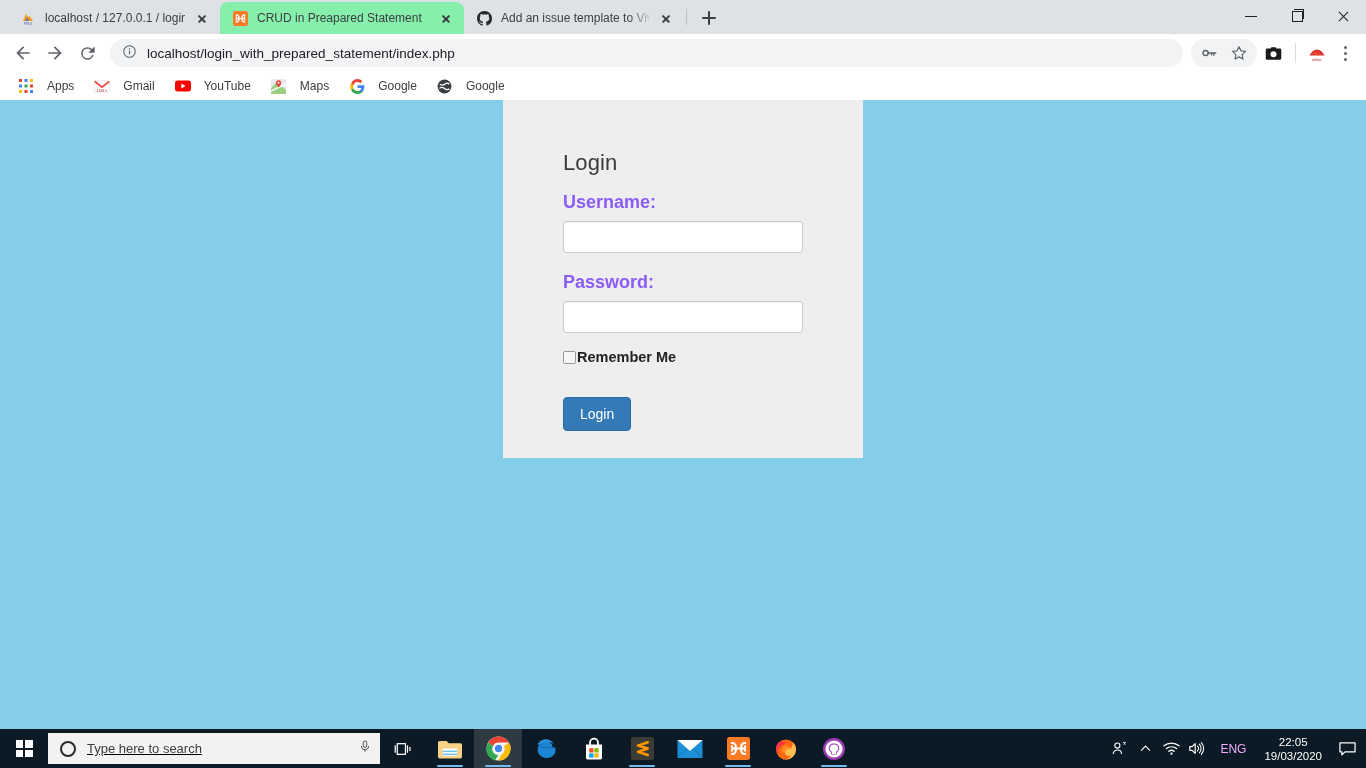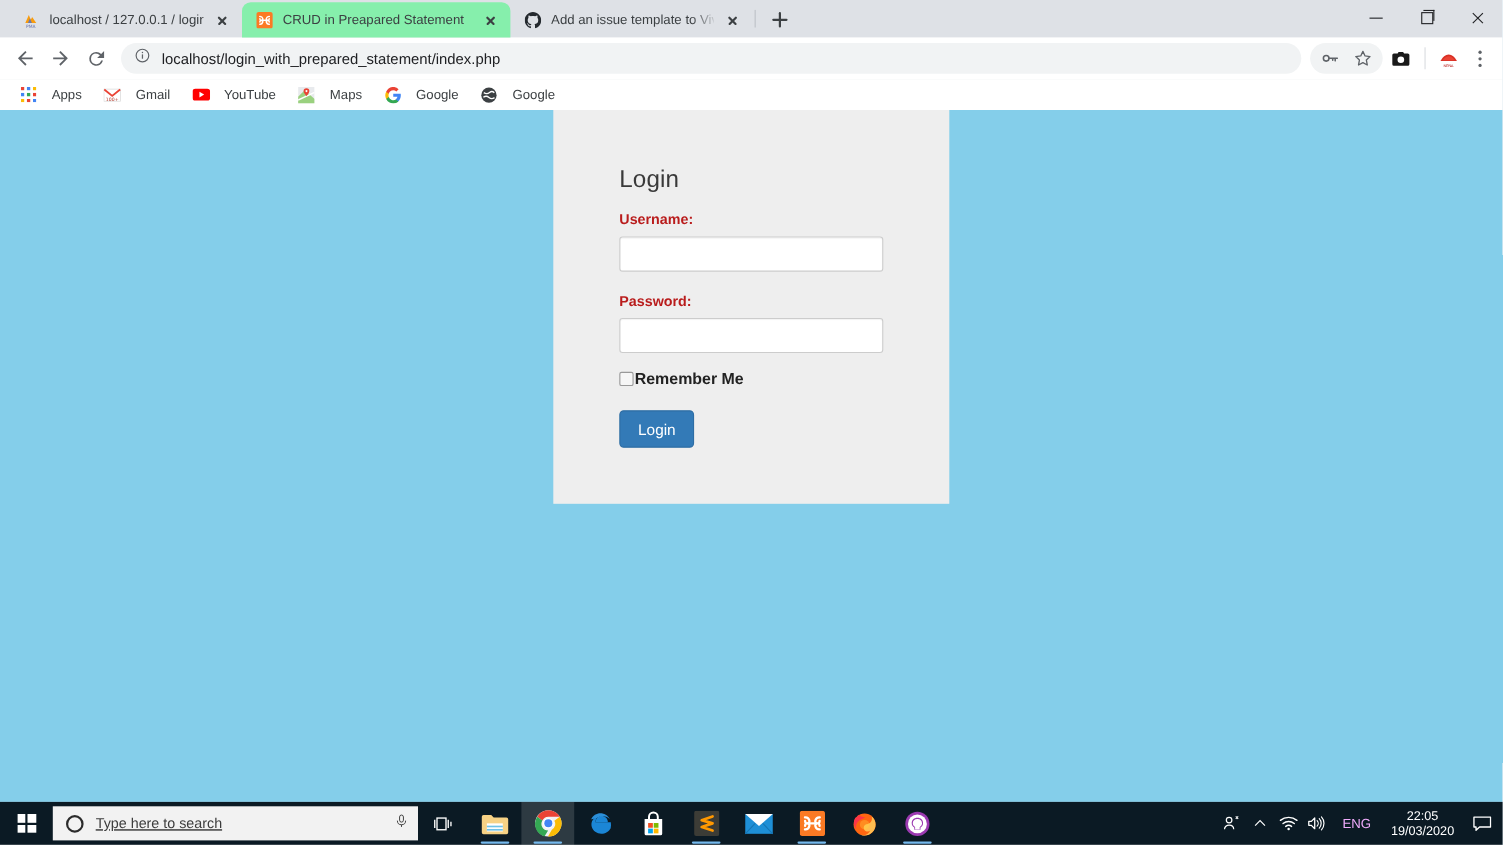--- a/index.html
+++ b/index.html
@@ -89,29 +89,29 @@
   
   #page { height: 629px; background: #84ceea; position: relative; overflow: hidden; }
   #login-panel {
     position: absolute; left: 503px; top: 0; width: 360px; height: 358px;
     background: #eeeeee; padding: 52px 60px 0 60px;
   }
   #login-heading {
     font-size: 22px; font-weight: 400; color: #3a3a3a; letter-spacing: .1px;
     margin-bottom: 18px; line-height: 1;
   }
-  .field-label { font-size: 13px; font-weight: 700; color: #b91c1c; margin-bottom: 8px; display:block; }
+  .field-label { font-size: 18px; font-weight: 700; color: #8b5cf6; margin-bottom: 8px; display:block; }
   .field-input {
     width: 240px; height: 32px; background:#ffffff;
     border: 1px solid #ccc; border-radius: 3px; outline: none;
     font-family: "Liberation Sans", sans-serif; font-size: 13px;
     padding: 0 8px; display:block; margin-bottom: 19px;
     box-shadow: inset 0 1px 1px rgba(0,0,0,.05);
   }
-  #remember-row { display:flex; align-items:center; margin-bottom: 20px; margin-top: -3px; }
+  #remember-row { display:flex; align-items:flex-end; margin-bottom: 32px; margin-top: -3px; }
   #remember-checkbox {
     width:13px; height:13px; margin:0; appearance:none; -webkit-appearance:none;
     border:1px solid #999; background:#f6f6f6; border-radius:2px; position: relative; top: -1px;
   }
   #remember-label { font-size: 14.5px; font-weight: 700; color: #222; margin-left: 1px; }
   #login-button {
     background: #337ab7; border: 1px solid #2e6da4; color: #ffffff;
     font-family: "Liberation Sans", sans-serif; font-size: 14px;
     padding: 9px 16px; border-radius: 4px; line-height: 1; cursor: pointer;
   }

